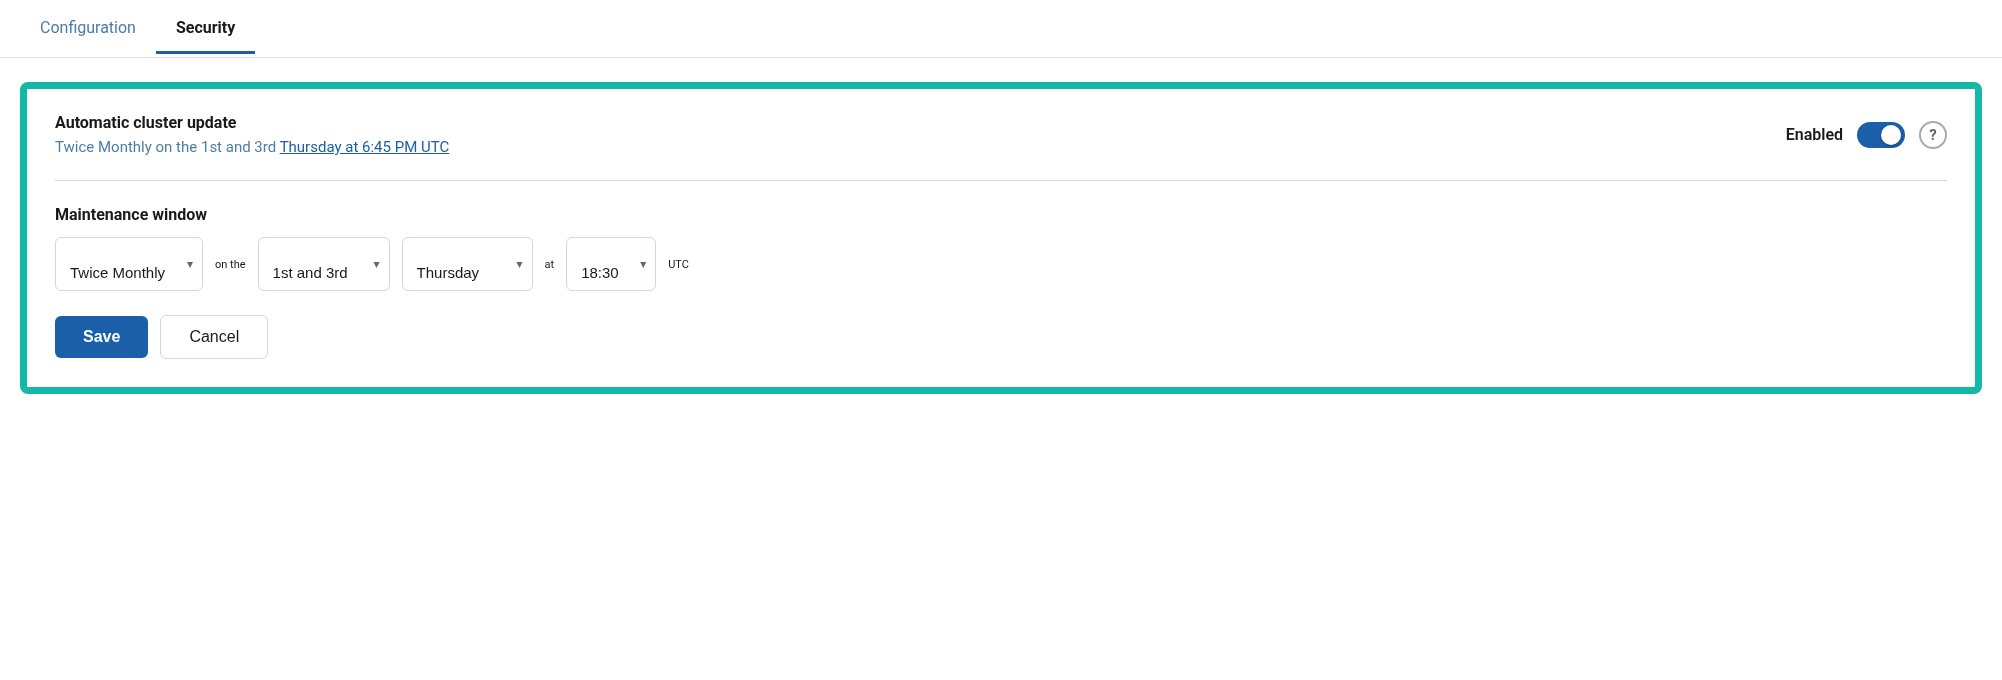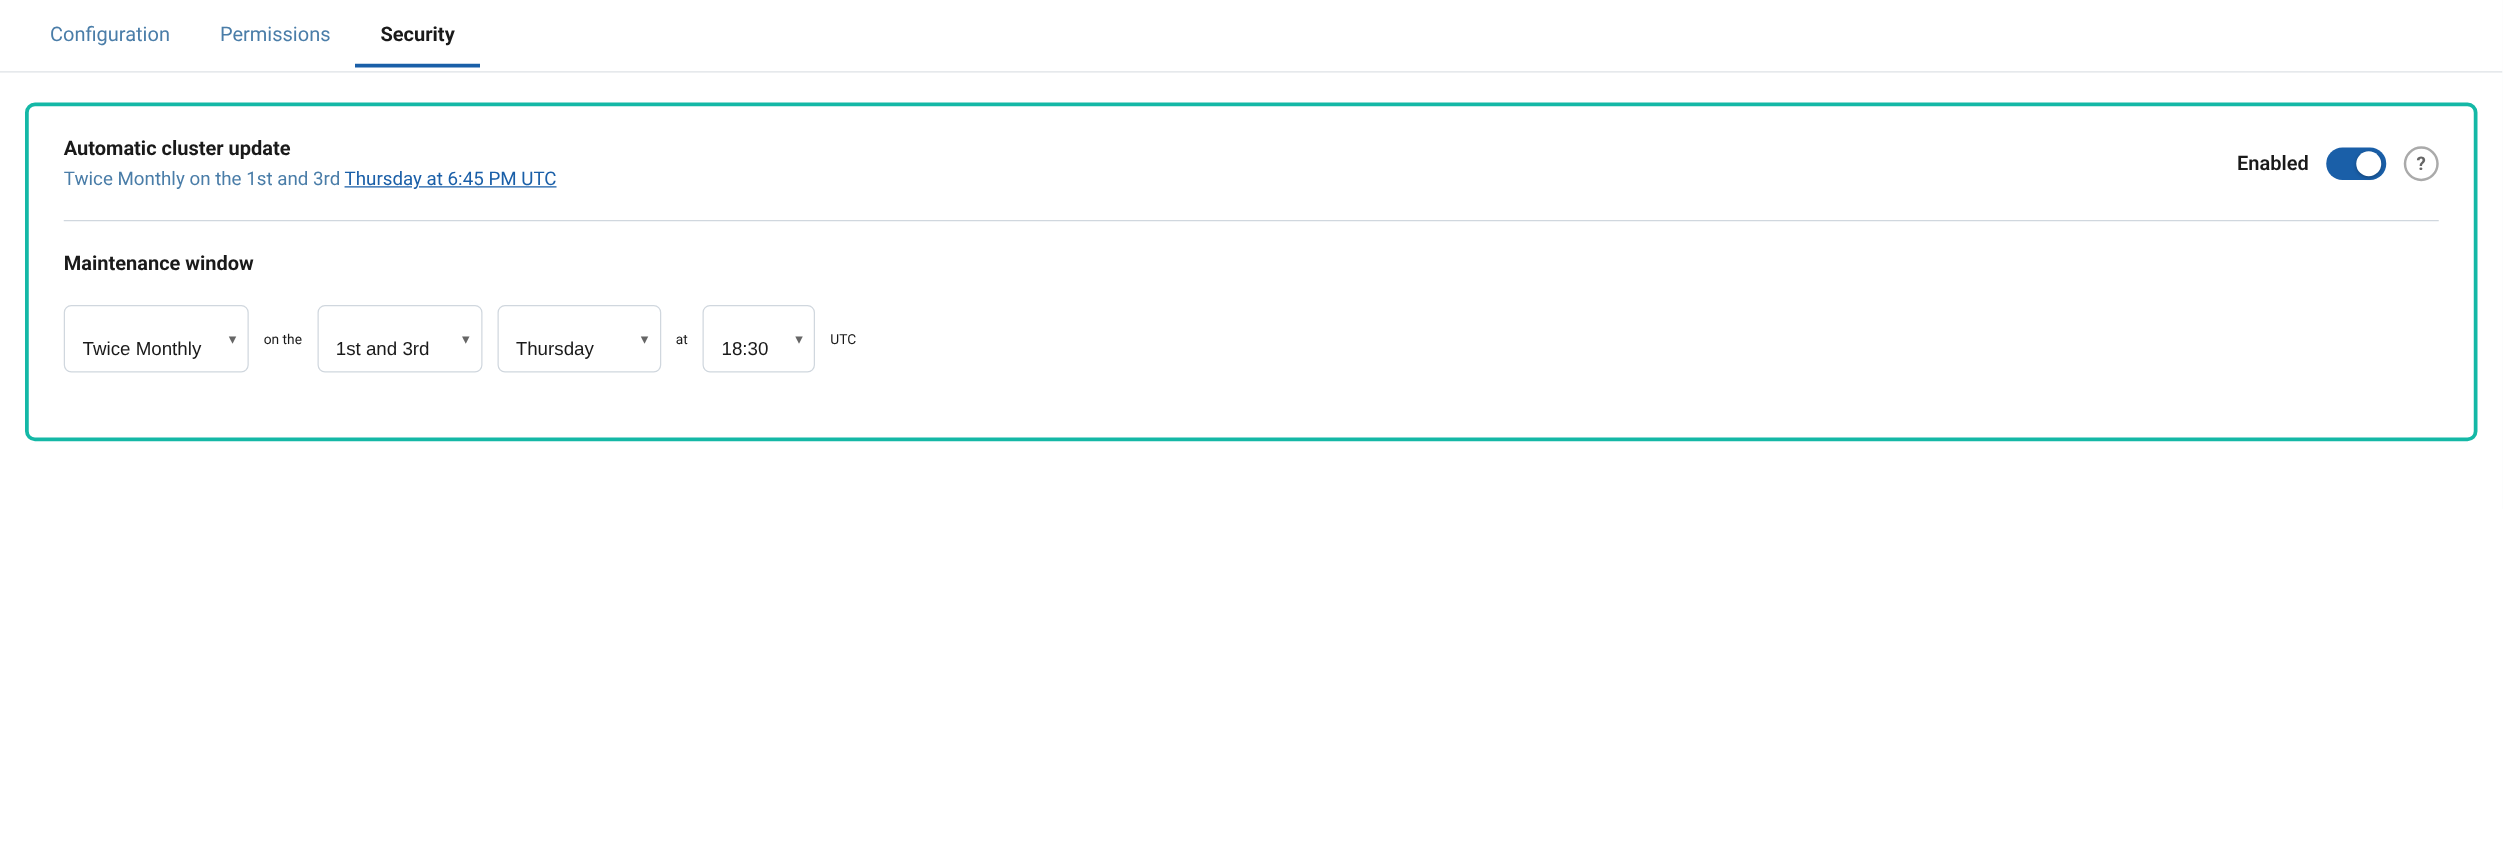--- a/index.html
+++ b/index.html
@@ -38,21 +38,21 @@
       text-align: right;
     }
 
     
     .content {
       padding: 24px 20px;
     }
 
     
     .card {
-      border: 3px solid #14b8a6;
+      border: 7px solid #14b8a6;
       border-radius: 8px;
       background: #fff;
       padding: 0;
       overflow: hidden;
     }
 
     
     .cluster-update-section {
       padding: 24px 28px;
       display: flex;
@@ -140,21 +140,21 @@
     }
 
     
     .maintenance-section {
       padding: 24px 28px 28px 28px;
     }
     .maintenance-title {
       font-size: 16px;
       font-weight: 700;
       color: #1a1a1a;
-      margin-bottom: 24px;
+      margin-bottom: 13px;
     }
     .maintenance-row {
       display: flex;
       align-items: center;
       gap: 12px;
       flex-wrap: wrap;
       margin-bottom: 24px;
     }
     .between-text {
       font-size: 11px;
@@ -214,21 +214,20 @@
       cursor: pointer;
     }
   </style>
 </head>
 <body>
 
 <div class="page-container">
 
   <div class="tabs">
     <a class="tab">Configuration</a>
-    <a class="tab">Permissions</a>
     <a class="tab active">Security</a>
   </div>
 
   <div class="content">
     <div class="card">
 
       <div class="cluster-update-section">
         <div class="cluster-update-left">
           <div class="cluster-update-title">Automatic cluster update</div>
           <div class="cluster-update-subtitle">
@@ -297,18 +296,22 @@
               <option>18:00</option>
               <option selected="">18:30</option>
               <option>19:00</option>
             </select>
             <span class="select-arrow">▾</span>
           </div>
 
           <span class="between-text">UTC</span>
         </div>
 
+        <div class="buttons-row">
+          <button class="btn-save">Save</button>
+          <button class="btn-cancel">Cancel</button>
+        </div>
       </div>
 
     </div>
   </div>
 
 </div>
 
 </body></html>

